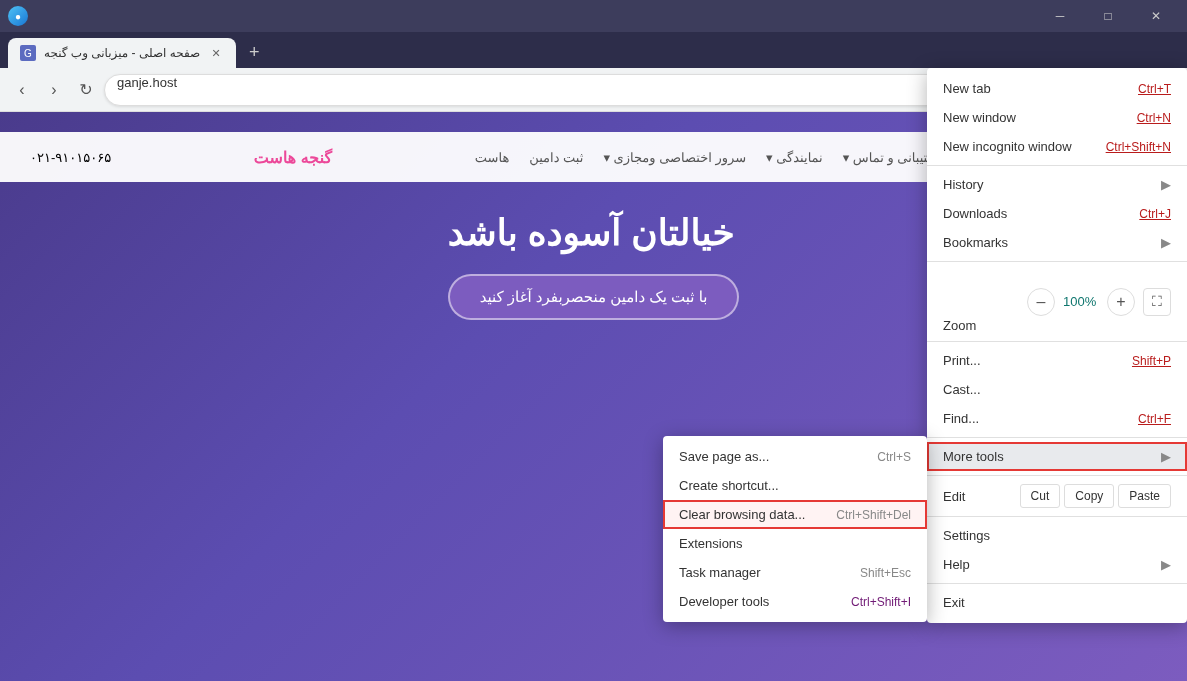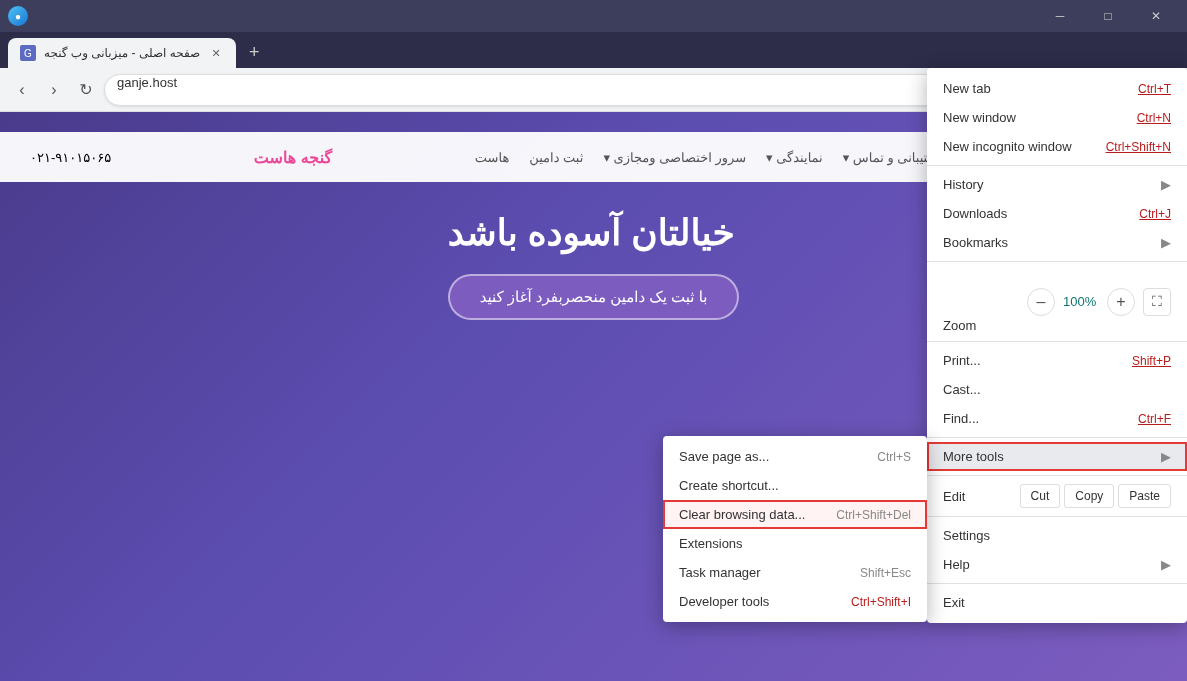--- a/index.html
+++ b/index.html
@@ -367,21 +367,21 @@
         </div>
         <div class="submenu-item">
           <span>Extensions</span>
         </div>
         <div class="submenu-item">
           <span>Task manager</span>
           <span style="color:#888;font-size:12px;">Shift+Esc</span>
         </div>
         <div class="submenu-item">
           <span>Developer tools</span>
-          <span style="color:#b91c1c;font-size:12px;">Ctrl+Shift+I</span>
+          <span style="color:#701a75;font-size:12px;">Ctrl+Shift+I</span>
         </div>
       </div>
     </div>
 
     <hr class="menu-divider">
 
     <div class="edit-row">
       <span class="edit-label">Edit</span>
       <button class="edit-btn">Cut</button>
       <button class="edit-btn">Copy</button>

